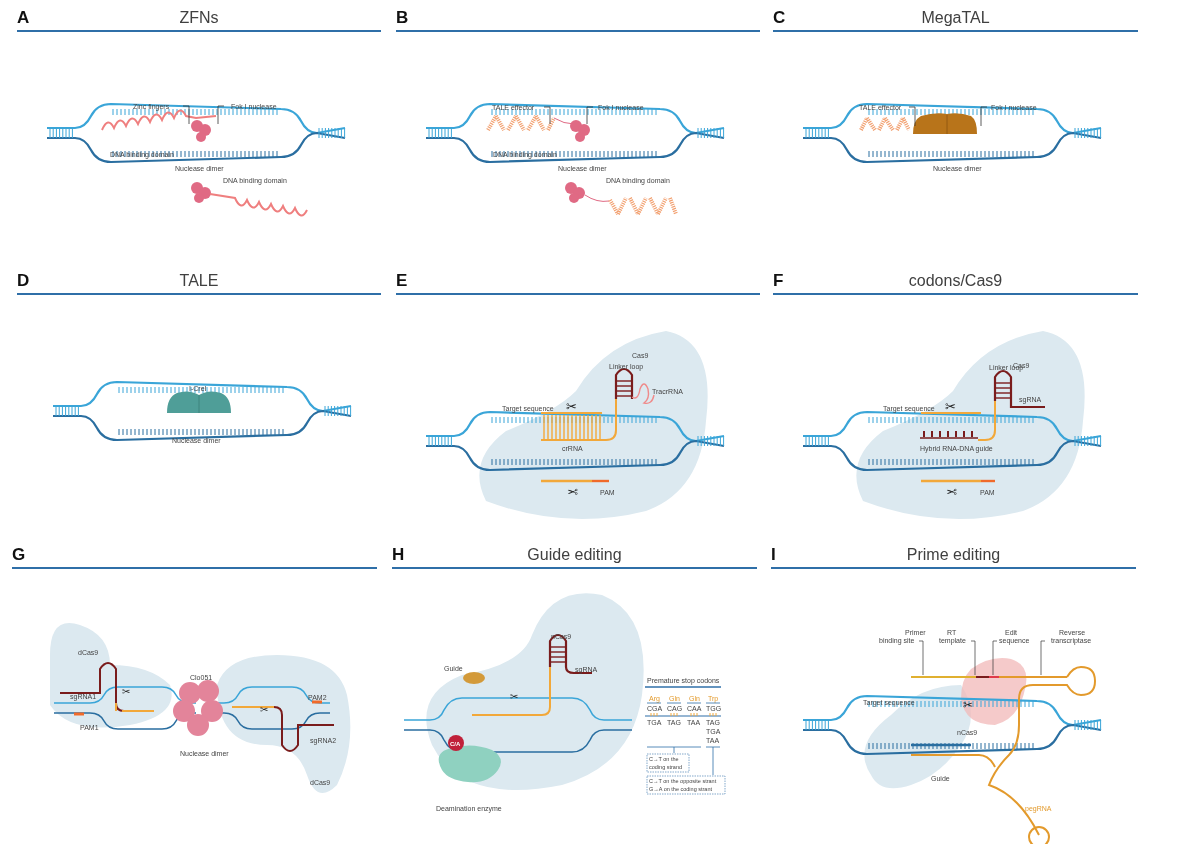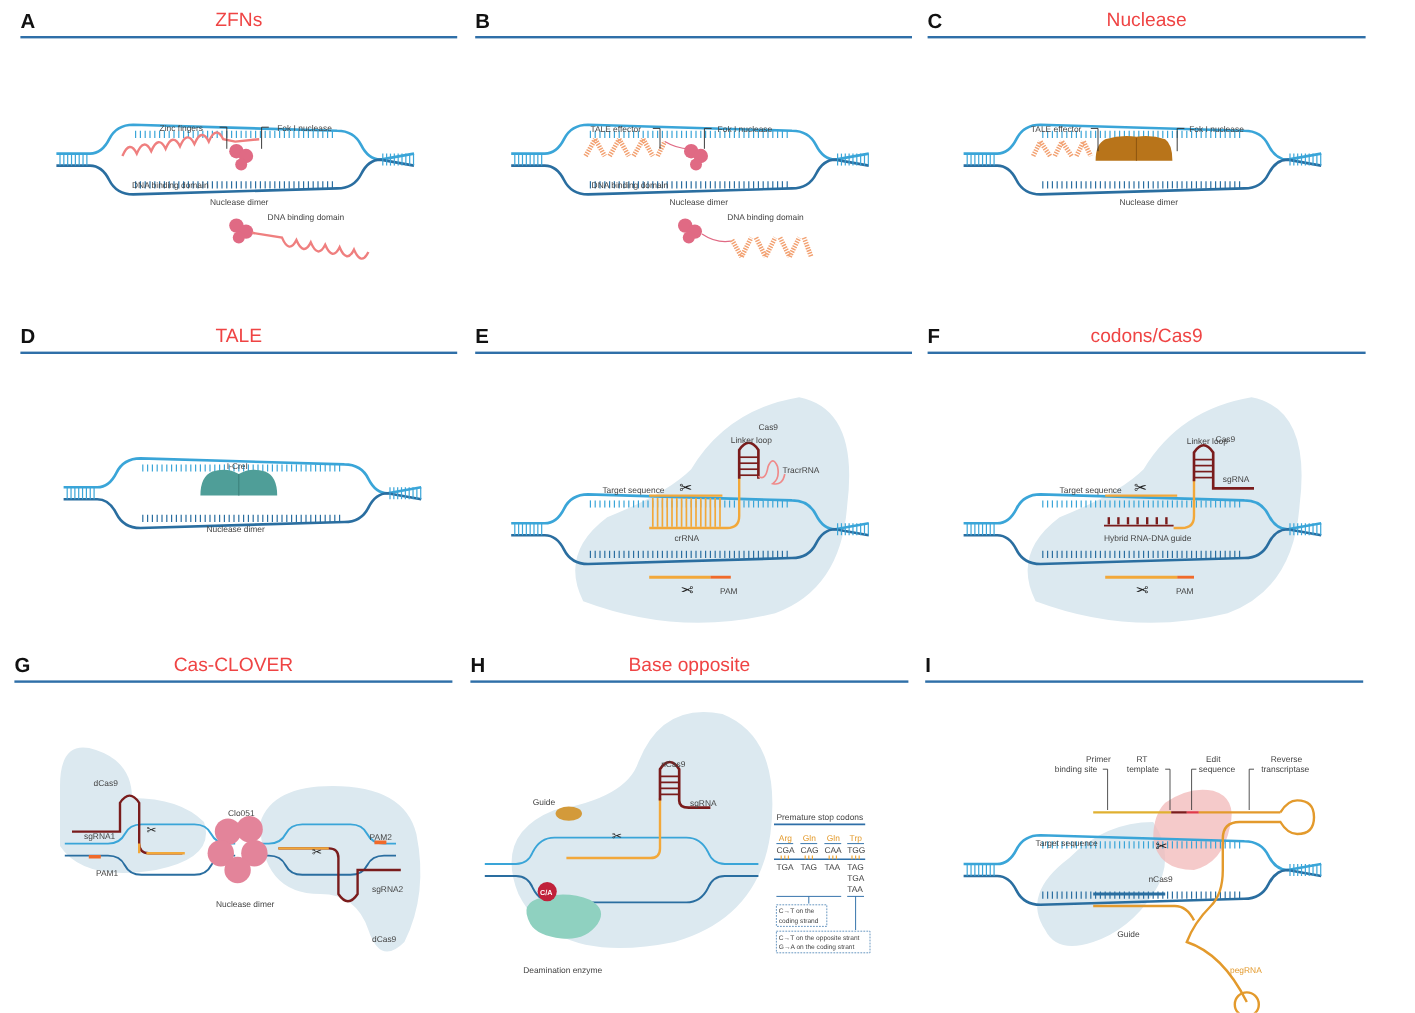--- a/index.html
+++ b/index.html
@@ -1,19 +1,19 @@
 <!DOCTYPE html>
 <html><head>
 <meta charset="utf-8">
 <style>
   html, body { margin:0; padding:0; background:#ffffff; }
   body { width:1179px; height:844px; position:relative; overflow:hidden; font-family:"Liberation Sans", sans-serif; color:#333; }
   .panel { position:absolute; }
   .panel-letter { position:absolute; font-weight:bold; font-size:17px; color:#111; top:0; left:0; }
-  .panel-title { position:absolute; top:1px; left:0; right:0; text-align:center; font-size:16px; color:#ef4444; }
+  .panel-title { position:absolute; top:1px; left:0; right:0; text-align:center; font-size:16px; color:#404040; }
   .panel-rule { position:absolute; left:0; right:0; top:22px; height:2px; background:#2f6fa8; }
   .panel svg { position:absolute; left:0; top:30px; overflow:visible; }
   .lbl { font-family:"Liberation Sans", sans-serif; font-size:7px; fill:#444; }
   .lbl-o { font-family:"Liberation Sans", sans-serif; font-size:7px; fill:#e39a2c; }
 </style>
 </head>
 <body>
 
 <div class="panel" style="left:17px;top:8px;width:364px;height:250px;">
   <span class="panel-letter">A</span>
@@ -297,21 +297,21 @@
     <text class="lbl" x="96" y="72">TALE effector</text>
     <text class="lbl" x="202" y="72">Fok I nuclease</text>
     <text class="lbl" x="97" y="119">DNA binding domain</text>
     <text class="lbl" x="162" y="133">Nuclease dimer</text>
     <text class="lbl" x="210" y="145">DNA binding domain</text>
   </svg>
 </div>
 
 <div class="panel" style="left:773px;top:8px;width:365px;height:250px;">
   <span class="panel-letter">C</span>
-  <span class="panel-title">Nuclease</span>
+  <span class="panel-title">MegaTAL</span>
   <div class="panel-rule"></div>
   <svg width="365" height="200">
     <g class="dna" transform="translate(30,95)">
         <path d="M0,-5 L28,-5 q10,0 16,-12 q6,-12 20,-12 L234,-24 q14,0 20,12 q6,12 16,12 L298,-5" fill="none" stroke="#3aa5d8" stroke-width="2.2"></path>
         <path d="M0,5 L28,5 q10,0 16,12 q6,12 20,12 L234,24 q14,0 20,-12 q6,-12 16,-12 L298,5" fill="none" stroke="#2a6ea0" stroke-width="2.2"></path>
         <line x1="3" y1="-5" x2="3" y2="5" stroke="#3aa5d8" stroke-width="1"></line>
         <line x1="6.2" y1="-5" x2="6.2" y2="5" stroke="#3aa5d8" stroke-width="1"></line>
         <line x1="9.4" y1="-5" x2="9.4" y2="5" stroke="#3aa5d8" stroke-width="1"></line>
         <line x1="12.600000000000001" y1="-5" x2="12.600000000000001" y2="5" stroke="#3aa5d8" stroke-width="1"></line>
         <line x1="15.8" y1="-5" x2="15.8" y2="5" stroke="#3aa5d8" stroke-width="1"></line>
@@ -846,21 +846,20 @@
     <text class="lbl" x="216" y="99" transform="translate(0,-30)">Linker loop</text>
     <text class="lbl" x="246" y="101">sgRNA</text>
     <text class="lbl" x="110" y="110">Target sequence</text>
     <text class="lbl" x="147" y="150">Hybrid RNA-DNA guide</text>
     <text class="lbl" x="207" y="194">PAM</text>
   </svg>
 </div>
 
 <div class="panel" style="left:12px;top:545px;width:365px;height:290px;">
   <span class="panel-letter">G</span>
-  <span class="panel-title">Cas-CLOVER</span>
   <div class="panel-rule"></div>
   <svg width="365" height="260">
     <path d="M38,80 q0,-40 30,-30 q30,10 30,40 q40,0 60,20 q10,30 -40,40 q-60,10 -80,-20 z" fill="#dce9f0"></path>
     <path d="M205,110 q10,-30 60,-30 q60,0 70,40 q10,50 -10,90 q-20,20 -30,-10 q-10,-30 -40,-30 q-50,0 -50,-60 z" fill="#dce9f0"></path>
     <g stroke="#3aa5d8" stroke-width="1.6" fill="none">
       <path d="M42,128 L78,128 q10,0 14,-8 q4,-8 14,-8 L150,112 q10,0 14,8 q4,8 14,8 L184,128"></path>
     </g>
     <g stroke="#2a6ea0" stroke-width="1.6" fill="none">
       <path d="M42,138 L78,138 q10,0 14,8 q4,8 14,8 L150,154 q10,0 14,-8 q4,-8 14,-8 L184,138"></path>
     </g>
@@ -892,21 +891,21 @@
     <text class="lbl" x="184" y="115" transform="translate(-6,-10)">Clo051</text>
     <text class="lbl" x="168" y="181">Nuclease dimer</text>
     <text class="lbl" x="296" y="133" transform="translate(0,-8)">PAM2</text>
     <text class="lbl" x="298" y="168">sgRNA2</text>
     <text class="lbl" x="298" y="210">dCas9</text>
   </svg>
 </div>
 
 <div class="panel" style="left:392px;top:545px;width:365px;height:290px;">
   <span class="panel-letter">H</span>
-  <span class="panel-title">Base opposite</span>
+  <span class="panel-title">Guide editing</span>
   <div class="panel-rule"></div>
   <svg width="365" height="260">
     <path d="M40,170 q-20,-50 30,-70 q60,-10 70,-40 q20,-50 70,-40 q50,20 40,100 q-10,70 -80,90 q-100,20 -130,-40 z" fill="#dce9f0"></path>
     <g stroke="#3aa5d8" stroke-width="1.6" fill="none">
       <path d="M12,145 L38,145 q10,0 14,-10 q6,-12 18,-12 L180,123 q12,0 18,12 q4,10 14,10 L240,145"></path>
     </g>
     <g stroke="#2a6ea0" stroke-width="1.6" fill="none">
       <path d="M12,155 L38,155 q10,0 14,10 q6,12 18,12 L180,177 q12,0 18,-12 q4,-10 14,-10 L240,155"></path>
     </g>
     <path d="M80,140 L150,140 q8,0 8,-8 L158,90" fill="none" stroke="#f2a83a" stroke-width="2"></path>
@@ -980,20 +979,21 @@
       <text class="lbl" x="2" y="86" style="font-size:5.5px">coding strand</text>
       <rect x="0" y="93" width="78" height="18" fill="none" stroke="#2f6fa8" stroke-width="0.6" stroke-dasharray="1.5 1"></rect>
       <text class="lbl" x="2" y="100" style="font-size:5.5px">C→T on the opposite strant</text>
       <text class="lbl" x="2" y="108" style="font-size:5.5px">G→A on the coding strant</text>
     </g>
   </svg>
 </div>
 
 <div class="panel" style="left:771px;top:545px;width:365px;height:290px;">
   <span class="panel-letter">I</span>
+  <span class="panel-title">Prime editing</span>
   <div class="panel-rule"></div>
   <svg width="365" height="270">
     <path d="M100,200 q-20,-30 20,-60 q30,-30 70,-30 q20,30 0,60 q-20,30 -50,40 q-30,10 -40,-10 z" fill="#dce9f0"></path>
     <path d="M200,94 q20,-14 40,-10 q20,6 14,30 q-6,30 -30,36 q-30,0 -34,-26 q0,-20 10,-30 z" fill="#f2b8b8" opacity="0.75"></path>
     <g class="dna" transform="translate(32,150)">
         <path d="M0,-5 L28,-5 q10,0 16,-12 q6,-12 20,-12 L234,-24 q14,0 20,12 q6,12 16,12 L298,-5" fill="none" stroke="#3aa5d8" stroke-width="2.2"></path>
         <path d="M0,5 L28,5 q10,0 16,12 q6,12 20,12 L234,24 q14,0 20,-12 q6,-12 16,-12 L298,5" fill="none" stroke="#2a6ea0" stroke-width="2.2"></path>
         <line x1="3" y1="-5" x2="3" y2="5" stroke="#3aa5d8" stroke-width="1"></line>
         <line x1="6.2" y1="-5" x2="6.2" y2="5" stroke="#3aa5d8" stroke-width="1"></line>
         <line x1="9.4" y1="-5" x2="9.4" y2="5" stroke="#3aa5d8" stroke-width="1"></line>

